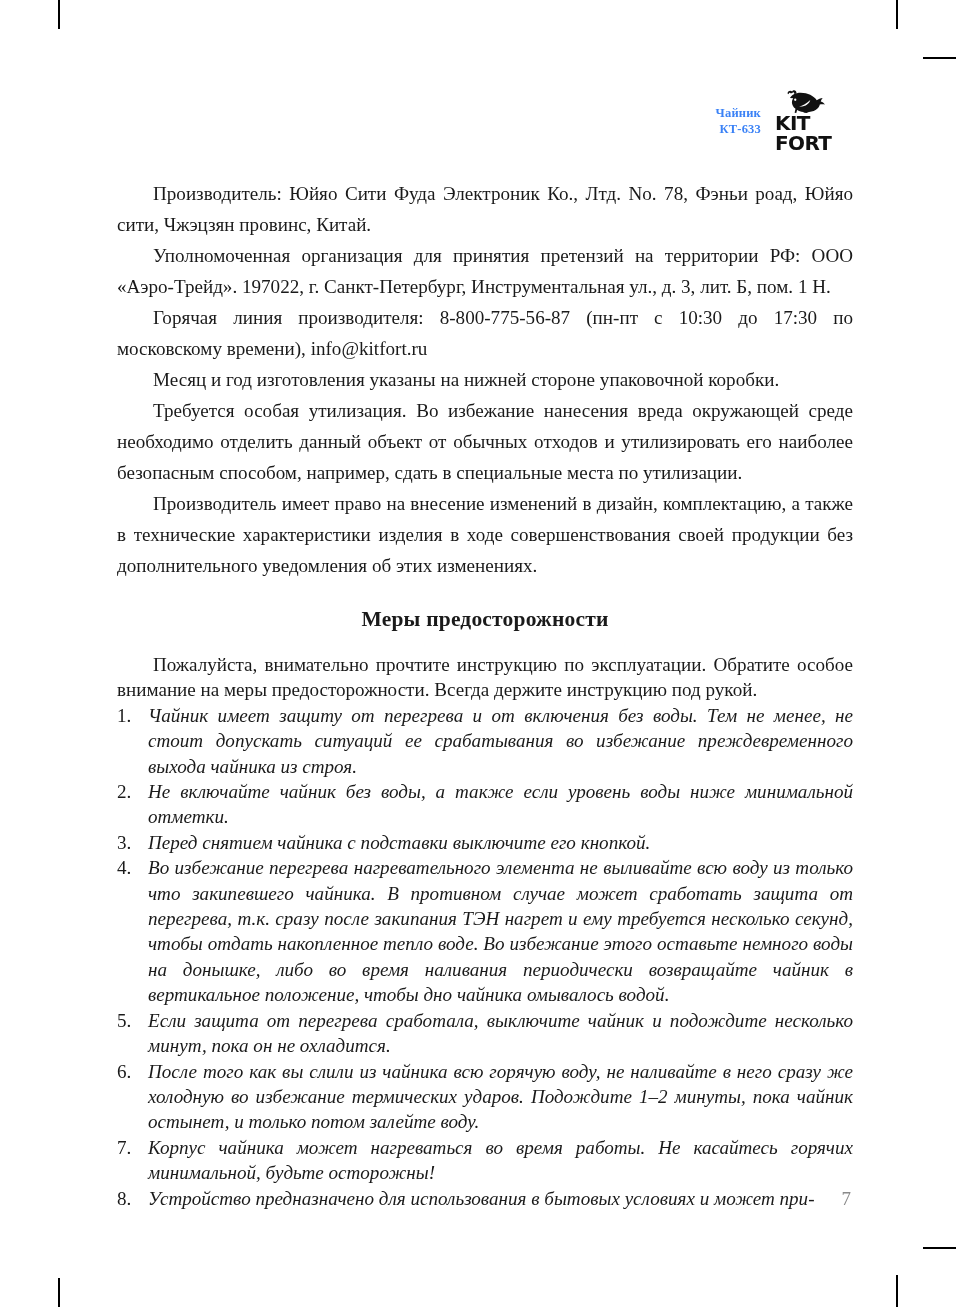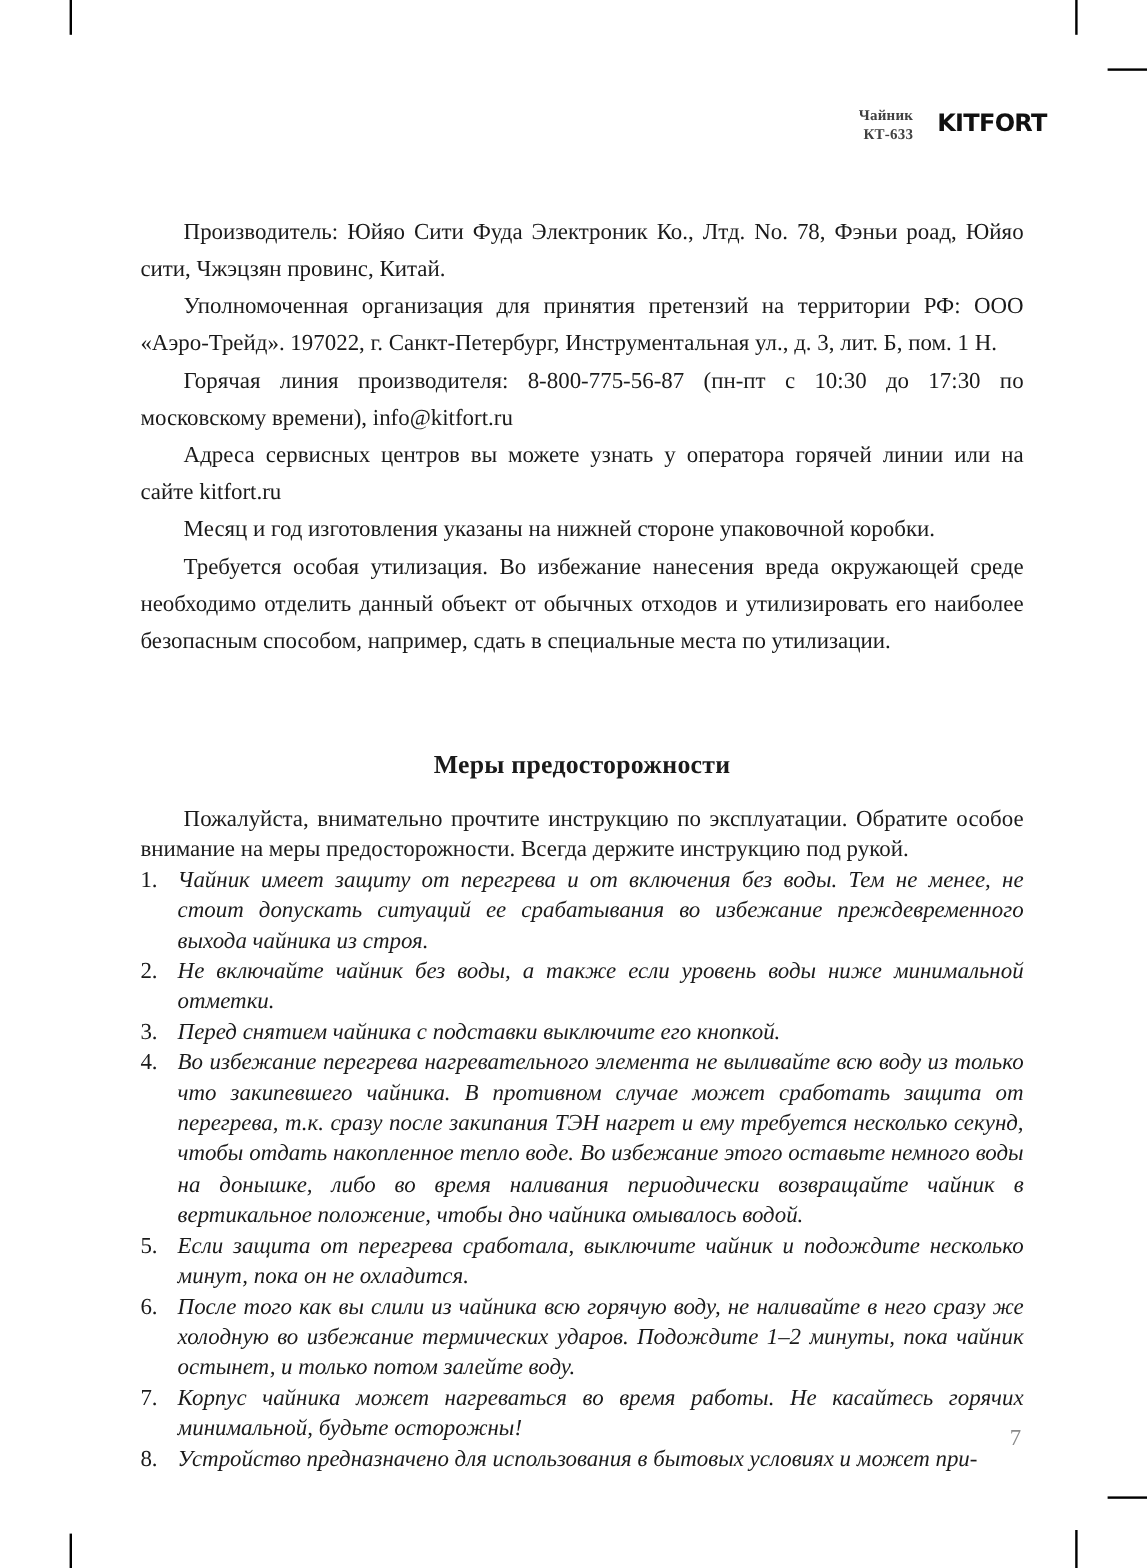--- a/index.html
+++ b/index.html
@@ -36,25 +36,25 @@
     align-items:center;
     gap:14px;
   }
   .model-block {
     text-align:right;
     font-family:"Liberation Serif", serif;
     font-weight:bold;
     font-size:12.5px;
     line-height:16px;
     letter-spacing:0.2px;
-    color:#404040;
+    color:#3b82f6;
   }
   .brand-block {
     display:flex;
-    flex-direction:row;
+    flex-direction:column;
     align-items:flex-start;
     width:78px;
   }
   .whale-icon { width:44px; height:26px; display:block; margin-left:6px; margin-bottom:-1px; }
   .brand-word {
     font-family:"DejaVu Sans", sans-serif;
     font-weight:bold;
     font-size:20px;
     line-height:20px;
     letter-spacing:-0.6px;
@@ -75,21 +75,21 @@
     hyphens:manual;
     margin:0;
   }
 
   
   .section-heading {
     text-align:center;
     font-weight:bold;
     font-size:21.5px;
     line-height:26px;
-    margin-top:74px;
+    margin-top:25px;
     margin-bottom:20px;
     letter-spacing:0.2px;
   }
 
   
   .intro { text-align:justify; text-indent:36px; font-size:19.1px; line-height:25.4px; }
 
   
   ol.safety-list {
     list-style:none;
@@ -157,23 +157,23 @@
       <div class="brand-word">KIT</div>
       <div class="brand-word">FORT</div>
     </div>
   </div>
 
   <div class="body-text">
 
     <p class="para">Производитель: Юйяо Сити Фуда Электроник Ко., Лтд. No. 78, Фэньи роад, Юйяо сити, Чжэцзян провинс, Китай.</p>
     <p class="para">Уполномоченная организация для принятия претензий на территории РФ: ООО «Аэро-Трейд». 197022, г. Санкт-Петербург, Инструментальная ул., д. 3, лит. Б, пом. 1 Н.</p>
     <p class="para">Горячая линия производителя: 8-800-775-56-87 (пн-пт с 10:30 до 17:30 по московскому времени), info@kitfort.ru</p>
-    <p class="para">Адреса сервисных центров вы можете узнать у оператора горячей линии или на сайте kitfort.ru</p>
     <p class="para">Месяц и год изготовления указаны на нижней стороне упаковочной коробки.</p>
     <p class="para">Требуется особая утилизация. Во избежание нанесения вреда окружающей среде необходимо отделить данный объект от обычных отходов и утилизировать его наиболее безопасным способом, например, сдать в специальные места по утилизации.</p>
+    <p class="para">Производитель имеет право на внесение изменений в дизайн, комплектацию, а также в технические характеристики изделия в ходе совершенствования своей продукции без дополнительного уведомления об этих изменениях.</p>
 
     <h2 class="section-heading">Меры предосторожности</h2>
 
     <p class="intro">Пожалуйста, внимательно прочтите инструкцию по эксплуатации. Обратите особое внимание на меры предосторожности. Всегда держите инструкцию под рукой.</p>
 
     <ol class="safety-list">
       <li>
         <span class="num">1.</span>
         <span class="itxt">Чайник имеет защиту от перегрева и от включения без воды. Тем не менее, не стоит допускать ситуаций ее срабатывания во избежание преждевременного выхода чайника из строя.</span>
       </li>

